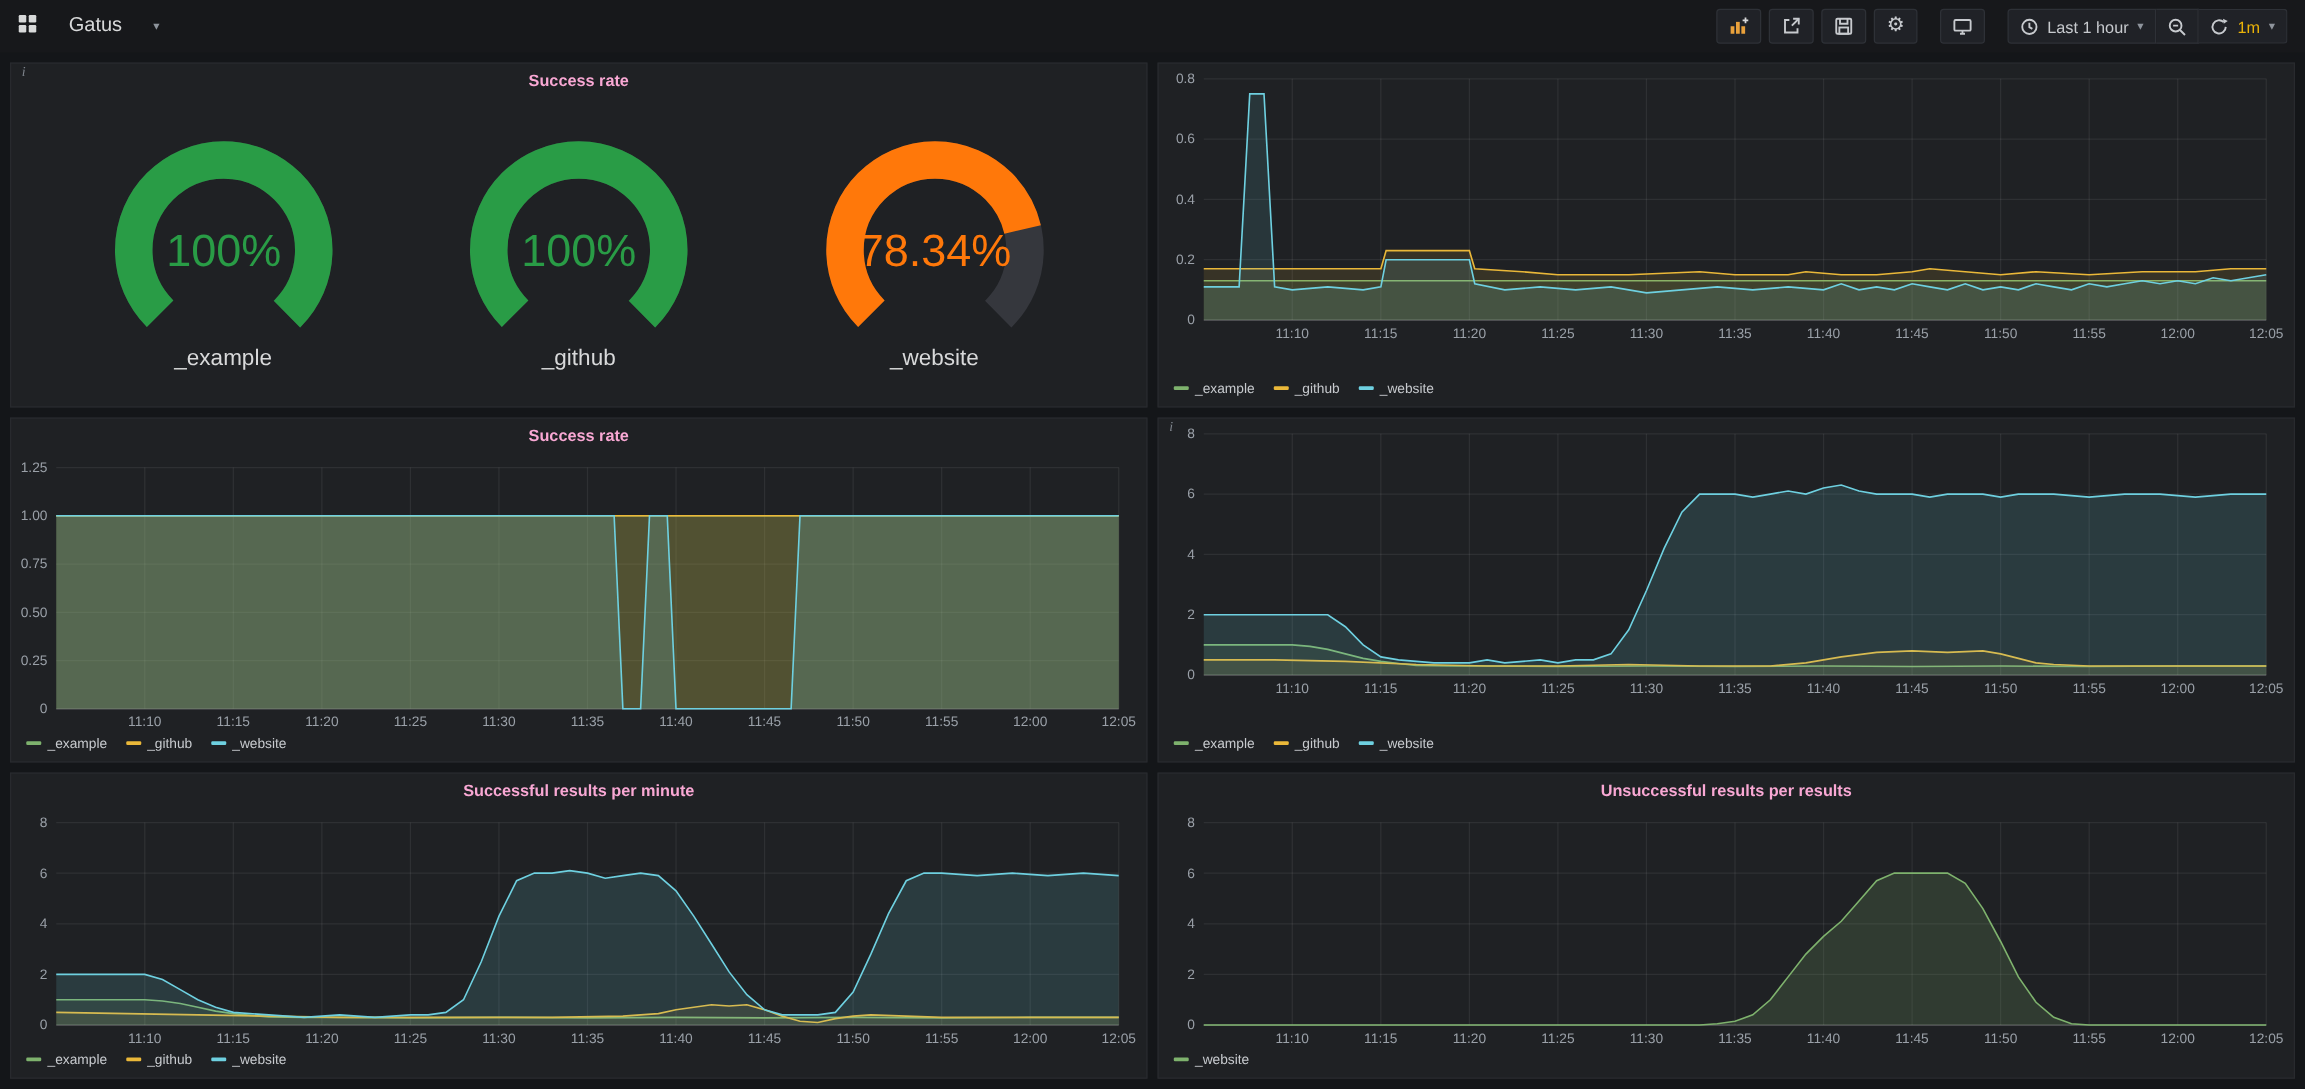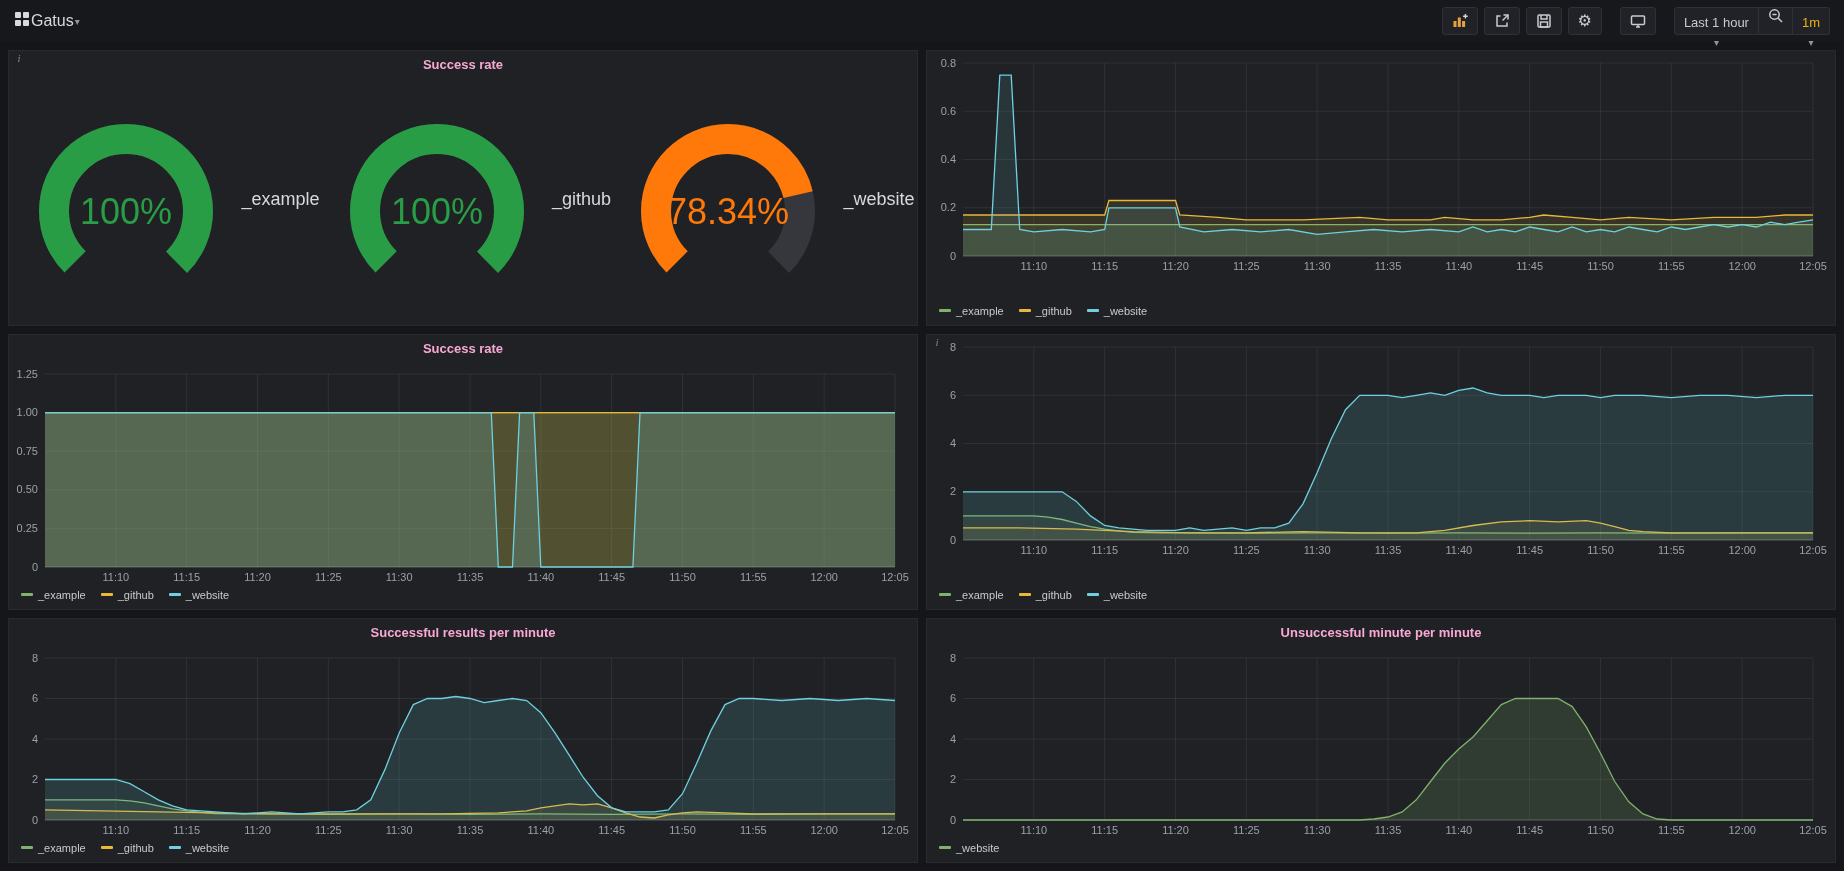--- a/index.html
+++ b/index.html
@@ -1,51 +1,51 @@
 <!DOCTYPE html>
 <html><head>
 <meta charset="utf-8">
 <style>
   *{box-sizing:border-box;margin:0;padding:0;}
   html,body{width:1844px;height:871px;overflow:hidden;background:#141619;
     font-family:"Liberation Sans","DejaVu Sans",sans-serif;color:#d8d9da;}
   
   .navbar{height:42px;display:flex;justify-content:space-between;align-items:center;
     padding:0 14px;background:#17181b;}
-  .nav-left{display:flex;align-items:center;gap:1px;}
+  .nav-left{display:flex;align-items:center;gap:25px;}
   .apps-icon svg rect{fill:#d8d9da;}
   .dash-title{font-size:16px;font-weight:500;cursor:pointer;}
   .caret{color:#8e949c;font-size:10px;}
   .nav-right{display:flex;align-items:center;}
   .nav-btn{display:flex;align-items:center;gap:7px;height:28px;padding:0 9px;
     background:#202227;border:1px solid #2e3137;border-radius:3px;color:#c7cace;
     font-size:13px;margin-left:6px;cursor:pointer;font-family:inherit;}
   .nav-btn svg{display:block;}
   .stroke{stroke:#c7cace;stroke-width:1.5;fill:none;}
   .gear-glyph{font-size:16px;line-height:16px;color:#c7cace;}
   .gap-left{margin-left:18px;}
   .btn-group{display:flex;margin-left:18px;}
-  .btn-group .nav-btn{margin-left:0;border-radius:0;border-left-width:0;flex-direction:column;}
+  .btn-group .nav-btn{margin-left:0;border-radius:0;border-left-width:0;}
   .btn-group .nav-btn:first-child{border-radius:3px 0 0 3px;border-left-width:1px;}
   .btn-group .nav-btn:last-child{border-radius:0 3px 3px 0;}
   .refresh-label{color:#eab308;}
   
   .dashboard{height:829px;padding:8px;display:grid;grid-template-columns:1fr 1fr;
     grid-template-rows:276px 276px 1fr;gap:8px;}
   .panel{background:#1f2124;border:1px solid #282a2e;position:relative;
     display:flex;flex-direction:column;min-height:0;}
   .panel-info{position:absolute;top:1px;left:3px;width:14px;height:14px;font-size:11px;
     font-style:italic;color:#7f858d;text-align:center;line-height:13px;
     font-family:"Liberation Serif",serif;cursor:pointer;z-index:2;}
   .panel-header{height:27px;line-height:27px;text-align:center;font-size:13px;
     font-weight:600;color:#f9a8d4;flex:0 0 auto;cursor:pointer;}
   .panel-body{flex:1;min-height:0;}
   
   .gauges{display:flex;align-items:center;justify-content:space-evenly;padding-bottom:4px;}
-  .gauge{display:flex;flex-direction:row;align-items:center;}
+  .gauge{display:flex;flex-direction:column;align-items:center;}
   .gauge-label{font-size:18px;color:#d8d9da;}
   
   .legend{flex:0 0 auto;height:24px;display:flex;align-items:center;gap:15px;
     padding:0 0 5px 12px;font-size:11px;color:#c7cace;}
   .legend-item{display:inline-flex;align-items:center;gap:5px;cursor:pointer;}
   .legend-mark{display:inline-block;width:12px;height:3px;border-radius:1px;}
   
   .tick{fill:#9aa0a8;font-size:11px;font-family:"Liberation Sans",sans-serif;}
 </style>
 </head>
@@ -365,21 +365,21 @@
           <polyline points="36.0,133.5 106.8,133.5 121.0,137.6 135.2,145.7 149.3,153.8 163.5,159.8 177.7,163.9 206.0,165.9 234.3,167.9 262.7,165.9 291.0,167.9 319.3,165.9 333.5,165.9 347.7,163.9 361.8,153.8 376.0,123.4 390.2,86.9 404.3,58.6 418.5,52.5 432.7,52.5 446.8,50.5 461.0,52.5 475.2,56.6 489.3,54.5 503.5,52.5 517.7,54.5 531.8,66.7 546.0,86.9 560.2,109.2 574.3,131.5 588.5,149.7 602.7,161.8 616.8,165.9 631.0,165.9 645.2,165.9 659.3,163.9 673.5,147.7 687.7,117.3 701.8,84.9 716.0,58.6 730.2,52.5 744.3,52.5 772.7,54.5 801.0,52.5 829.3,54.5 857.7,52.5 886.0,54.5" fill="none" stroke="#6ed0e0" stroke-width="1.3"></polyline>
         </svg></div>
     <div class="legend">
         <span class="legend-item"><span class="legend-mark" style="background:#7eb26d"></span>_example</span>
         <span class="legend-item"><span class="legend-mark" style="background:#eab839"></span>_github</span>
         <span class="legend-item"><span class="legend-mark" style="background:#6ed0e0"></span>_website</span>
       </div>
   </div>
 
   <div class="panel">
-    <div class="panel-header">Unsuccessful minute per minute</div>
+    <div class="panel-header">Unsuccessful results per results</div>
     <div class="panel-body"><svg width="908" height="192">
           <line x1="106.83333333333333" x2="106.83333333333333" y1="12" y2="174" stroke="rgba(255,255,255,0.07)"></line>
           <line x1="177.66666666666666" x2="177.66666666666666" y1="12" y2="174" stroke="rgba(255,255,255,0.07)"></line>
           <line x1="248.5" x2="248.5" y1="12" y2="174" stroke="rgba(255,255,255,0.07)"></line>
           <line x1="319.3333333333333" x2="319.3333333333333" y1="12" y2="174" stroke="rgba(255,255,255,0.07)"></line>
           <line x1="390.1666666666667" x2="390.1666666666667" y1="12" y2="174" stroke="rgba(255,255,255,0.07)"></line>
           <line x1="461" x2="461" y1="12" y2="174" stroke="rgba(255,255,255,0.07)"></line>
           <line x1="531.8333333333334" x2="531.8333333333334" y1="12" y2="174" stroke="rgba(255,255,255,0.07)"></line>
           <line x1="602.6666666666666" x2="602.6666666666666" y1="12" y2="174" stroke="rgba(255,255,255,0.07)"></line>
           <line x1="673.5" x2="673.5" y1="12" y2="174" stroke="rgba(255,255,255,0.07)"></line>

